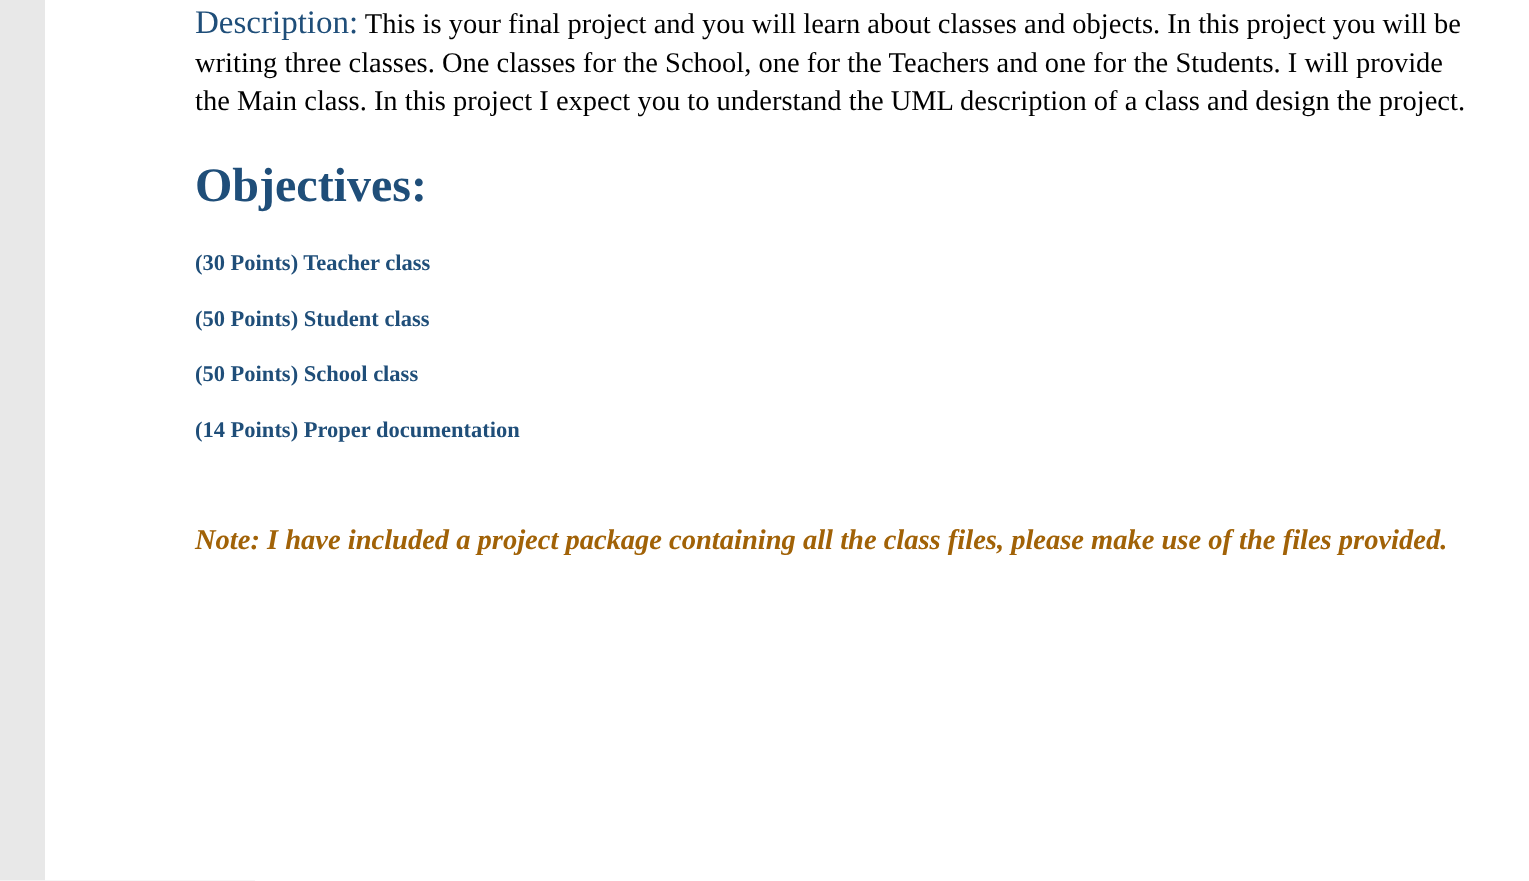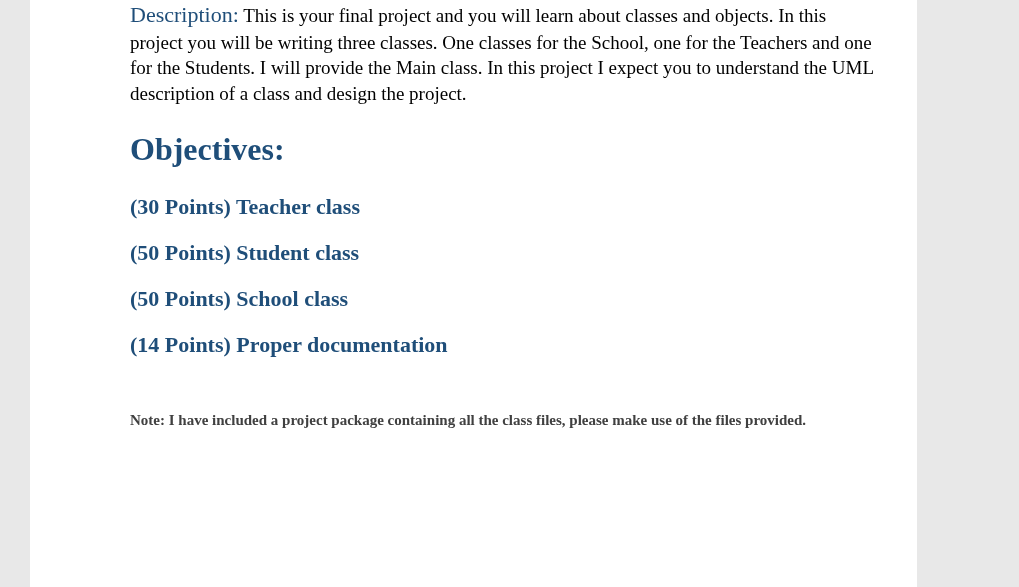--- a/index.html
+++ b/index.html
@@ -13,50 +13,51 @@
       width: 1019px;
       height: 587px;
       overflow: hidden;
     }
     .page-container {
       background: #ffffff;
       margin-left: 30px;
       margin-right: 0;
       padding: 0 40px 40px 100px;
       height: 100%;
-      width: 887px;
+      width: 989px;
     }
     .description-block {
       font-size: 19px;
       line-height: 1.35;
       color: #000000;
       margin-bottom: 24px;
     }
     .description-label {
       color: #1f4e79;
       font-size: 22px;
     }
     .objectives-heading {
       color: #1f4e79;
       font-size: 32px;
       font-weight: bold;
       margin-bottom: 26px;
     }
     .objective-item {
       color: #1f4e79;
-      font-size: 22px;
+      font-size: 15px;
       font-weight: bold;
       margin-bottom: 20px;
     }
     .note-block {
-      color: #404040;
-      font-size: 15px;
+      color: #a16207;
+      font-size: 19px;
       font-weight: bold;
       line-height: 1.35;
       margin-top: 52px;
+      font-style: italic;
     }
   </style>
 </head>
 <body>
 
 <div class="page-container">
 
   <p class="description-block">
     <span class="description-label">Description:</span><span> This is your final project and you will learn about classes and objects. In this project you will be writing three classes. One classes for the School, one for the Teachers and one for the Students. I will provide the Main class. In this project I expect you to understand the UML description of a class and design the project.</span>
   </p>

